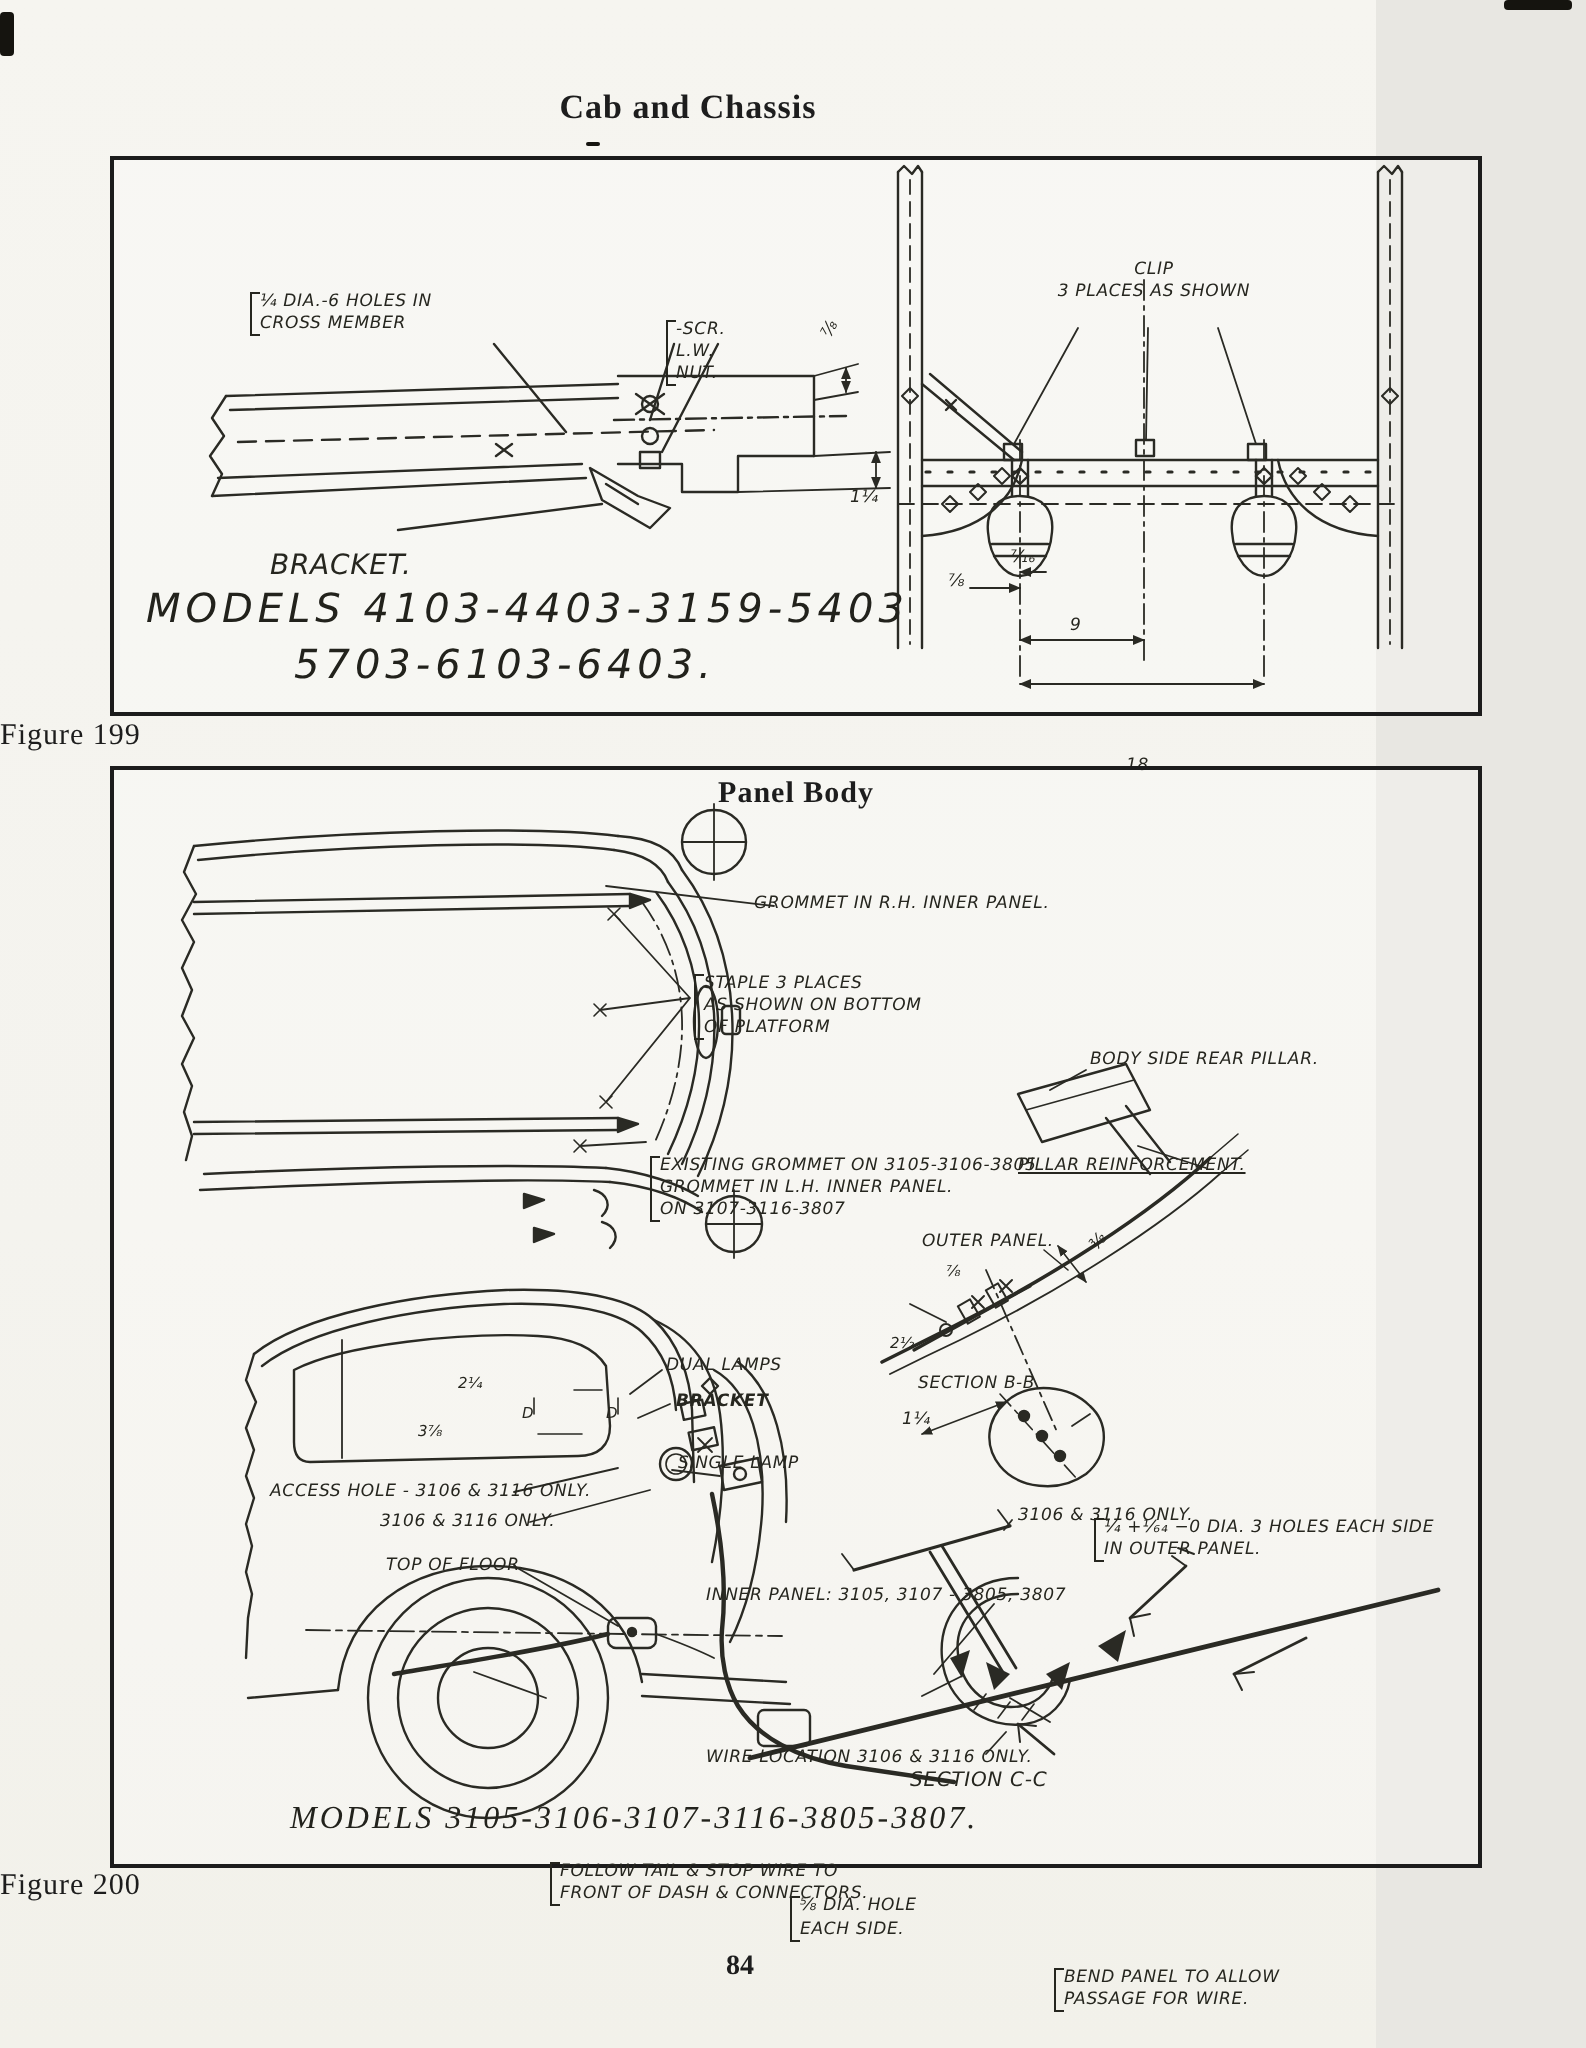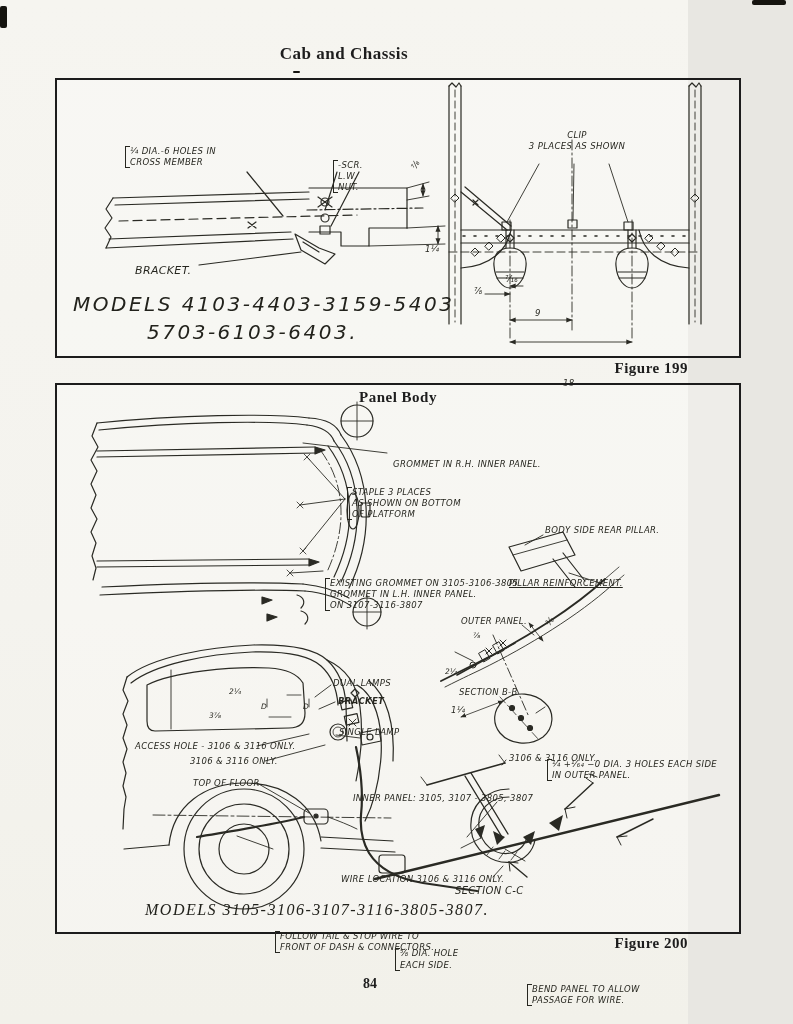--- a/index.html
+++ b/index.html
@@ -12,22 +12,22 @@
   .page{
     position:absolute;left:0;top:0;width:688px;height:1024px;
     background:linear-gradient(180deg,#f6f5f0 0%,#f4f3ee 60%,#f2f1ea 100%);
     color:#1d1d1d;
   }
   .header{
     position:absolute;left:0;top:44px;width:100%;
     text-align:center;font-weight:bold;font-size:17px;letter-spacing:.5px;
   }
   .caption{
-    position:absolute;left:0;width:100%;text-align:right;
-    font-weight:bold;font-size:15px;letter-spacing:.5px;
+    position:absolute;left:0;width:100%;text-align:left;
+    font-weight:normal;font-size:15px;letter-spacing:.5px;
   }
   .page-number{
     position:absolute;left:0;top:976px;width:100%;text-align:center;
     font-weight:bold;font-size:14px;padding-left:26px;
   }
   .figbox{
     position:absolute;background:rgba(255,255,255,0.25);
     border:2px solid #1c1c1c;
   }
   .fig199{left:55px;top:78px;width:682px;height:276px;}
@@ -169,21 +169,21 @@
         <path d="M453,240 L515,240" stroke-width="0.9" marker-start="url(#arr)" marker-end="url(#arr)"></path>
         <path d="M453,262 L575,262" stroke-width="0.9" marker-start="url(#arr)" marker-end="url(#arr)"></path>
       </g>
     </svg>
 
     <div class="lbl brk" style="left:68px;top:66px;">¼ DIA.-6 HOLES IN
 CROSS MEMBER</div>
     <div class="lbl brk" style="left:276px;top:58px;">-SCR.
 L.W.
 NUT.</div>
-    <div class="lbl" style="left:78px;top:184px;font-size:11px;">BRACKET.</div>
+    <div class="lbl" style="left:78px;top:194px;font-size:14px;">BRACKET.</div>
     <div class="lbl ctr" style="left:440px;top:50px;width:160px;">CLIP
 3 PLACES AS SHOWN</div>
     <div class="models-big" style="left:16px;top:212px;">MODELS 4103-4403-3159-5403</div>
     <div class="models-big" style="left:90px;top:240px;">5703-6103-6403.</div>
     <div class="lbl rot" style="left:352px;top:86px;transform:rotate(-62deg);">⅞</div>
     <div class="lbl" style="left:368px;top:164px;">1¼</div>
     <div class="lbl" style="left:417px;top:206px;">⅞</div>
     <div class="lbl" style="left:448px;top:194px;">⁷⁄₁₆</div>
     <div class="lbl" style="left:478px;top:228px;">9</div>
     <div class="lbl" style="left:506px;top:266px;margin-top:32px;">18</div>
@@ -335,21 +335,21 @@
         <path d="M540,392 l-8,-3 m4,9 l-7,-5" stroke-width="1"></path>
         <path d="M596,434 L560,452" stroke-width="1.4"></path>
         <path d="M560,452 l10,-1 m-10,1 l4,8" stroke-width="1"></path>
         <path d="M470,492 L452,477" stroke-width="1.4"></path>
         <path d="M452,477 l9,1 m-9,-1 l1,9" stroke-width="1"></path>
 
         <path d="M468,476 L448,464 M404,463 L424,453 M436,492 L446,481 M440,417 L410,452" stroke-width="0.9"></path>
       </g>
     </svg>
 
-    <div class="lbl" style="left:336px;top:62px;margin-top:12px;">GROMMET IN R.H. INNER PANEL.</div>
+    <div class="lbl" style="left:320px;top:62px;">GROMMET IN R.H. INNER PANEL.</div>
     <div class="lbl brk" style="left:290px;top:102px;">STAPLE 3 PLACES
 AS SHOWN ON BOTTOM
 OF PLATFORM</div>
     <div class="lbl brk" style="left:268px;top:160px;">EXISTING GROMMET ON 3105-3106-3805
 GROMMET IN L.H. INNER PANEL.
 ON 3107-3116-3807</div>
 
     <div class="lbl" style="left:488px;top:140px;">BODY SIDE REAR PILLAR.</div>
     <div class="lbl" style="left:452px;top:193px;text-decoration:underline;">PILLAR REINFORCEMENT.</div>
     <div class="lbl" style="left:404px;top:231px;">OUTER PANEL.</div>
@@ -371,21 +371,21 @@
     <div class="lbl tiny" style="left:172px;top:302px;">2¼</div>
     <div class="lbl tiny" style="left:152px;top:326px;">3⅞</div>
     <div class="lbl tiny" style="left:204px;top:317px;">D</div>
     <div class="lbl tiny" style="left:246px;top:317px;">D</div>
 
     <div class="lbl" style="left:296px;top:408px;">INNER PANEL: 3105, 3107 - 3805, 3807</div>
     <div class="lbl brk" style="left:218px;top:458px;">FOLLOW TAIL &amp; STOP WIRE TO
 FRONT OF DASH &amp; CONNECTORS.</div>
     <div class="lbl brk" style="left:338px;top:453px;">⅝ DIA. HOLE
 EACH SIDE.</div>
-    <div class="lbl" style="left:284px;top:489px;">WIRE LOCATION 3106 &amp; 3116 ONLY.</div>
+    <div class="lbl" style="left:296px;top:489px;">WIRE LOCATION 3106 &amp; 3116 ONLY.</div>
     <div class="lbl" style="left:398px;top:499px;font-size:10px;">SECTION C-C</div>
     <div class="lbl brk" style="left:470px;top:466px;">BEND PANEL TO ALLOW
 PASSAGE FOR WIRE.</div>
 
     <div class="models-mid" style="left:88px;top:516px;">MODELS 3105-3106-3107-3116-3805-3807.</div>
   </div>
 
   <div class="caption" style="top:935px;">Figure 200</div>
 
   <div class="page-number">84</div>

